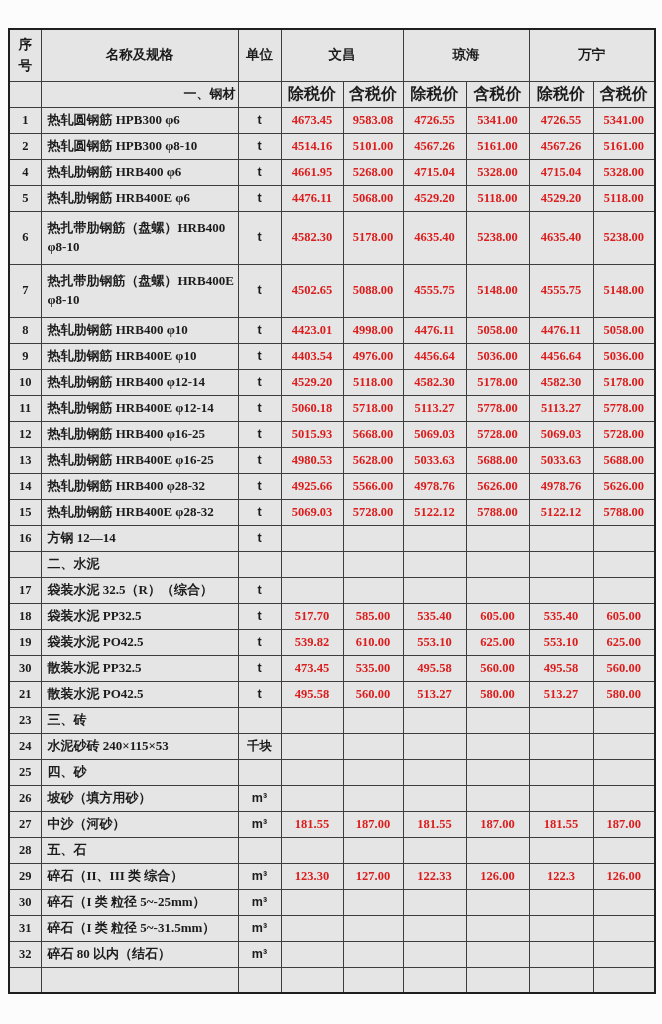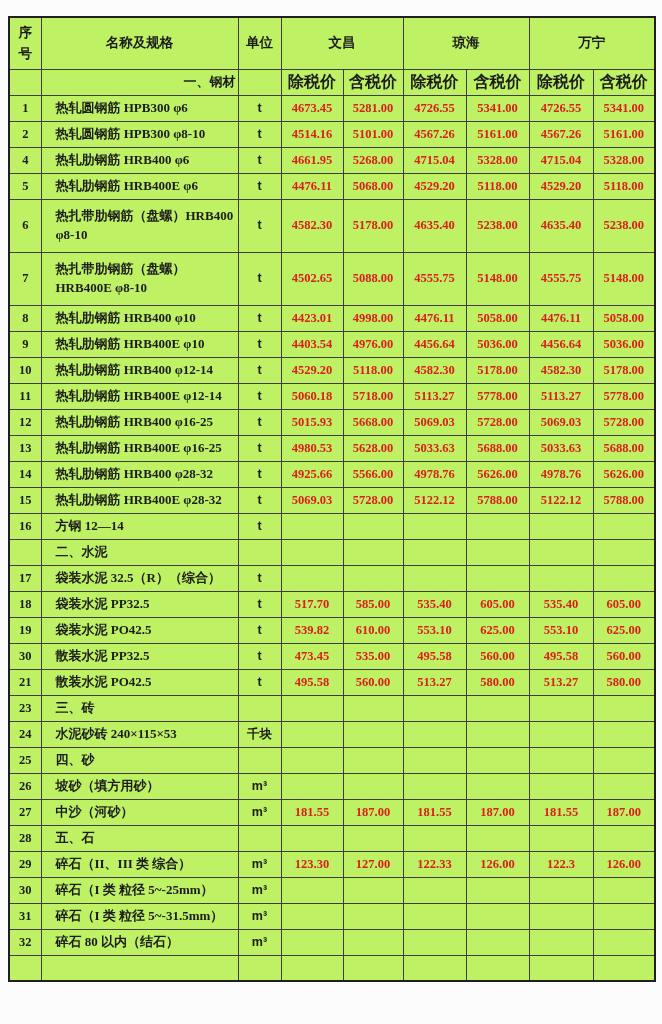--- a/index.html
+++ b/index.html
@@ -2,40 +2,40 @@
 <html style="--price-red: #dd1c1c; --ink: #1c1c1c;"><head>
 <meta charset="utf-8">
 <style>
   html,body{margin:0;padding:0;}
   body{
     width:662px;height:1024px;position:relative;
     background:#fcfcfc;
     font-family:"Liberation Serif","DejaVu Serif",serif;
   }
   table{
-    position:absolute;left:8px;top:16px;width:646px;
+    position:absolute;left:8px;top:28px;width:646px;
     border-collapse:collapse;table-layout:fixed;
     border:2px solid #1f1f1f;
-    background:#bef264;
+    background:#e5e5e5;
   }
   th,td{
     border:1px solid #3e3e3e;
     padding:0 2px;
     font-weight:bold;
     color:var(--ink,#1c1c1c);
     overflow:hidden;
     line-height:1.45;
   }
   thead th{font-size:13.5px;text-align:center;vertical-align:middle;}
   tr{height:26px;}
   tr.h1{height:52px;}
   tr.tall{height:53px;}
   .hbreak{word-break:break-all;line-height:1.6;}
   .c-seq{text-align:center;font-size:12.5px;}
-  .c-name{text-align:left;padding-left:14px;font-size:13px;white-space:normal;}
+  .c-name{text-align:left;padding-left:6px;font-size:13px;white-space:normal;}
   .c-unit{text-align:center;font-size:12.5px;font-family:"Liberation Sans","DejaVu Sans",sans-serif;}
   .c-price{
     text-align:center;font-size:12.5px;
     color:var(--price-red,#dd1c1c);
   }
   .c-price-h{text-align:center;font-size:16px;}
   thead th.c-name{text-align:right;padding-left:6px;}
 </style>
 </head>
 <body>
@@ -72,21 +72,21 @@
       <th class="c-price-h">除税价</th>
       <th class="c-price-h">含税价</th>
     </tr>
   </thead>
   <tbody>
       <tr>
     <td class="c-seq">1</td>
     <td class="c-name">热轧圆钢筋 HPB300 φ6</td>
     <td class="c-unit">t</td>
     <td class="c-price">4673.45</td>
-    <td class="c-price">5281.00</td>
+    <td class="c-price">9583.08</td>
     <td class="c-price">4726.55</td>
     <td class="c-price">5341.00</td>
     <td class="c-price">4726.55</td>
     <td class="c-price">5341.00</td>
   </tr>
       <tr>
     <td class="c-seq">2</td>
     <td class="c-name">热轧圆钢筋 HPB300 φ8-10</td>
     <td class="c-unit">t</td>
     <td class="c-price">4514.16</td>

